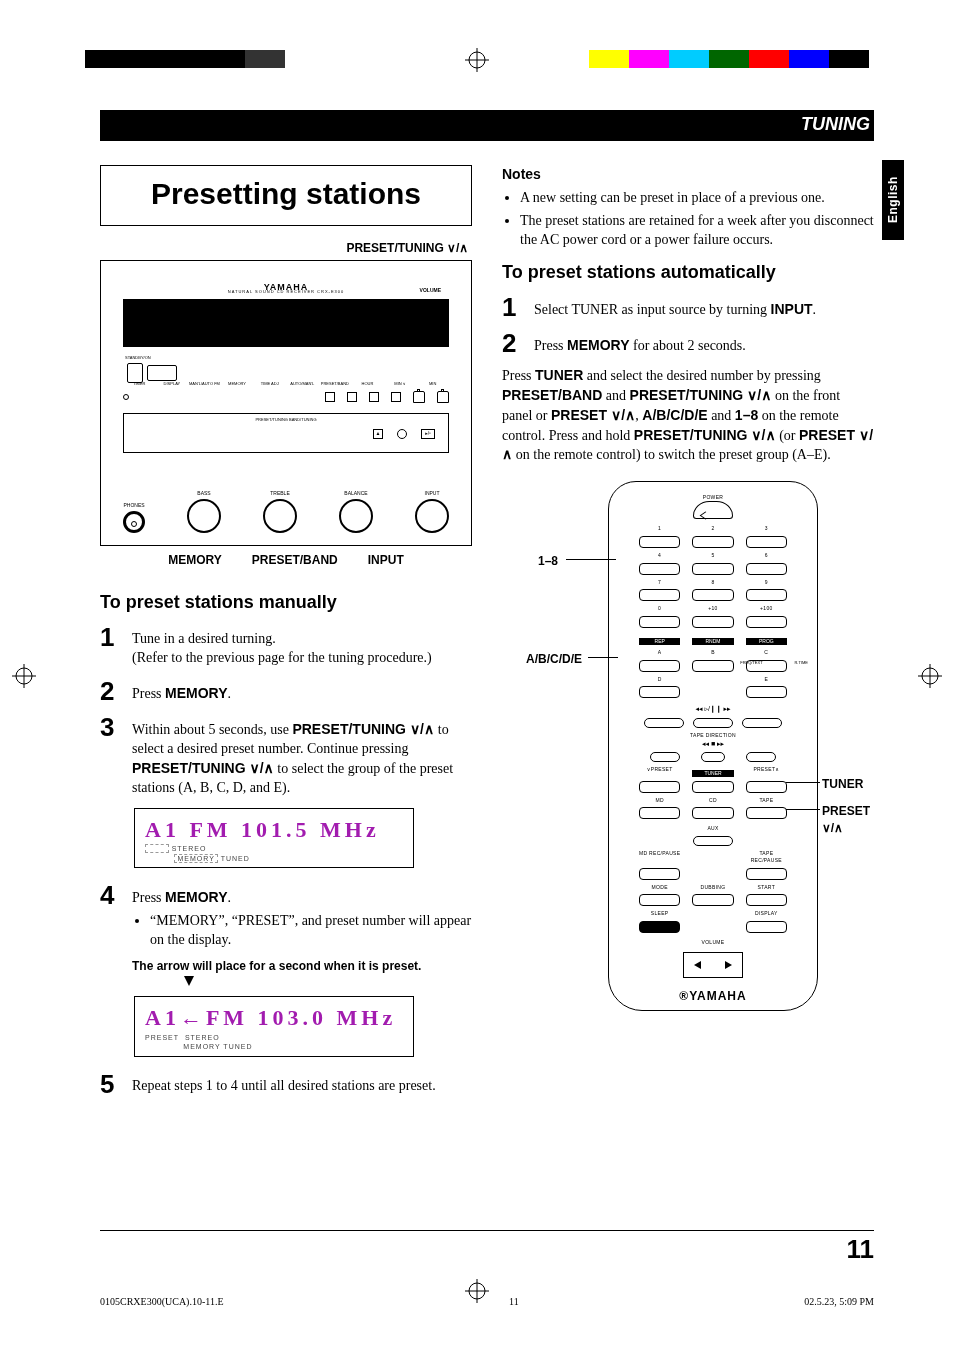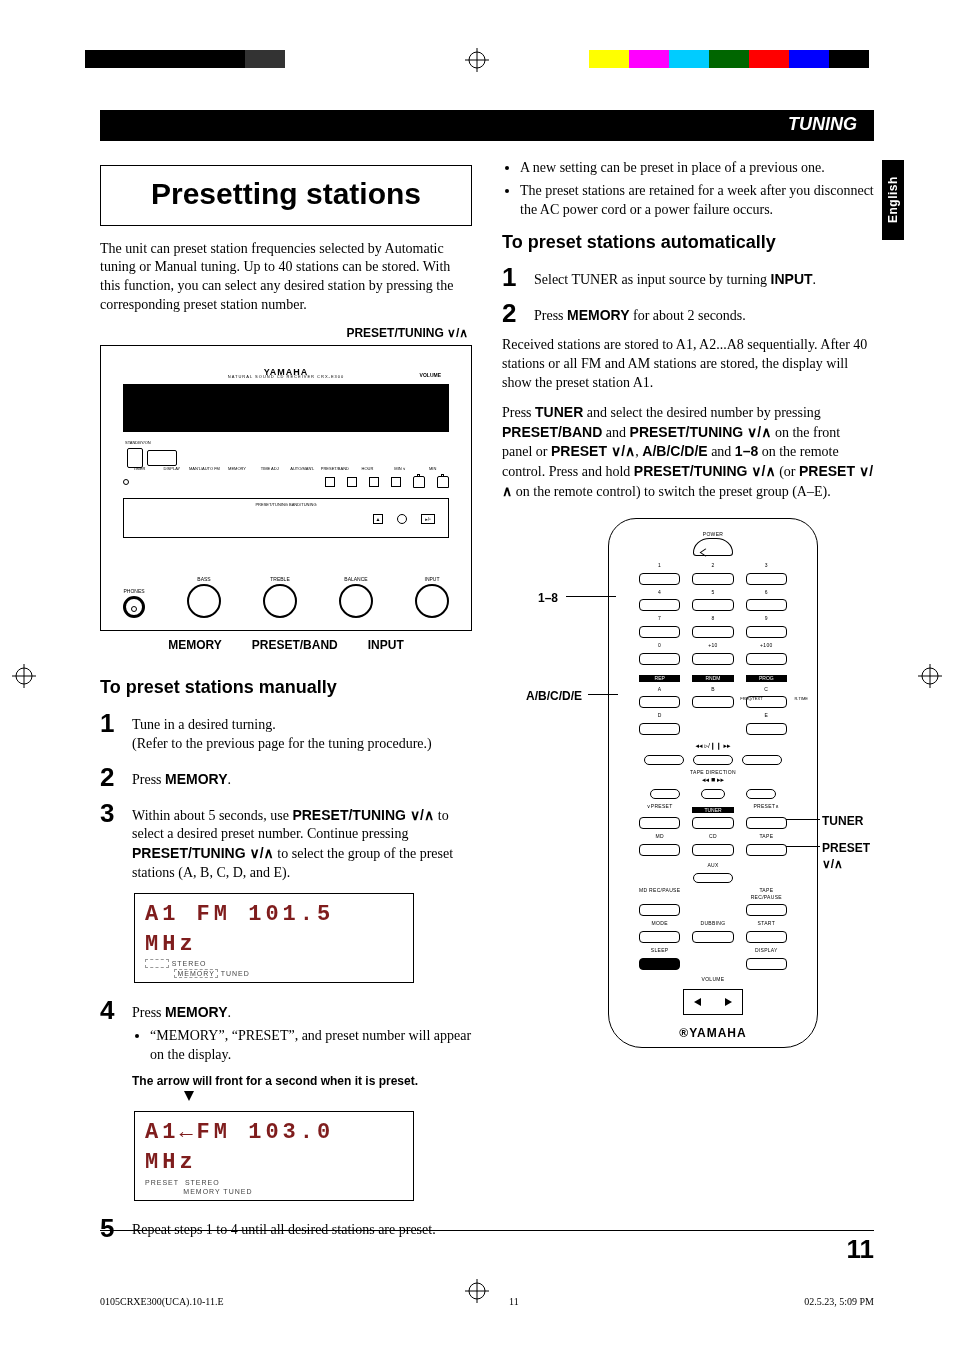--- a/index.html
+++ b/index.html
@@ -33,21 +33,21 @@
     top: 110px; bottom: 90px;
   }
 
   .section-tab {
     background: #000;
     color: #fff;
     font-family: Arial, Helvetica, sans-serif;
     font-weight: bold;
     font-style: italic;
     font-size: 18px;
-    padding: 4px 17px 6px 0;
+    padding: 4px 4px 6px 0;
     text-align: right;
     margin-bottom: 24px;
   }
 
   .lang-tab {
     position: absolute;
     right: -30px;
     top: 50px;
     width: 22px;
     height: 80px;
@@ -154,25 +154,25 @@
   .note-bold { font-family: Arial, Helvetica, sans-serif; font-weight: bold; font-size: 12px; margin: 8px 0 0 0; }
 
   .lcd-box {
     border: 1px solid #000;
     padding: 6px 10px 4px 10px;
     margin: 10px 0 14px 34px;
     width: 280px;
     position: relative;
   }
   .lcd-main {
-    font-family: Liberation Mono, monospace;
+    font-family: Liberation Serif, serif;
     font-size: 22px;
     letter-spacing: 4px;
     font-weight: bold;
-    color: #7f1d1d;
+    color: #a21caf;
   }
   .lcd-sub {
     font-family: Arial, Helvetica, sans-serif;
     font-size: 7px;
     letter-spacing: 1px;
     color: #444;
   }
   .lcd-sub .dashed { border: 1px dashed #999; padding: 0 2px; }
 
   ul.bullet { margin: 4px 0 8px 0; padding-left: 18px; }
@@ -289,21 +289,20 @@
 
 <div class="page">
 
   <div class="section-tab">TUNING</div>
   <div class="lang-tab">English</div>
 
   <div class="columns">
 
     <div class="col">
       <h1 class="boxed">Presetting stations</h1>
-      <p>The unit can preset station frequencies selected by Automatic tuning or Manual tuning. Up to 40 stations can be stored. With this function, you can select any desired station by pressing the corresponding preset station number.</p>
 
       <div class="label-row">PRESET/TUNING ∨/∧</div>
 
       <div class="device-box">
         <div class="device-inner">
           <div class="brand">YAMAHA</div>
           <div class="sub">NATURAL SOUND CD RECEIVER  CRX-E300</div>
           <div class="vol-label">VOLUME</div>
           <div class="screen"></div>
           <div class="standby">STANDBY/ON</div>
@@ -412,21 +411,21 @@
         </div>
       </div>
 
       <div class="step">
         <div class="num">4</div>
         <div class="body">
           <span>Press </span><span class="b">MEMORY</span><span>.</span>
           <ul class="bullet">
               <li>“MEMORY”, “PRESET”, and preset number will appear on the display.</li>
             </ul>
-          <div class="note-bold">The arrow will front for a second when it is preset.</div>
+          <div class="note-bold">The arrow will place for a second when it is preset.</div>
           <div class="arrow-pointer"></div>
         </div>
       </div>
 
       <div class="lcd-box">
         <div class="lcd-main">A1←FM  103.0  MHz</div>
         <div class="lcd-sub">
           <span>PRESET</span>&nbsp;
           <span>STEREO</span><br>
           &nbsp;&nbsp;&nbsp;&nbsp;&nbsp;&nbsp;&nbsp;&nbsp;&nbsp;&nbsp;&nbsp;&nbsp;
@@ -434,41 +433,41 @@
         </div>
       </div>
 
       <div class="step">
         <div class="num">5</div>
         <div class="body">Repeat steps 1 to 4 until all desired stations are preset.</div>
       </div>
     </div>
 
     <div class="col">
+      <p><span class="b">Notes</span></p>
       <ul class="bullet" style="margin-top:-6px;">
         <li>A new setting can be preset in place of a previous one.</li>
         <li>The preset stations are retained for a week after you disconnect the AC power cord or a power failure occurs.</li>
       </ul>
 
       <h2 class="sub">To preset stations automatically</h2>
 
       <div class="step">
         <div class="num">1</div>
         <div class="body">
           <span>Select TUNER as input source by turning </span><span class="b">INPUT</span><span>.</span>
         </div>
       </div>
       <div class="step">
         <div class="num">2</div>
         <div class="body">
           <span>Press </span><span class="b">MEMORY</span><span> for about 2 seconds.</span>
         </div>
       </div>
 
-      <p>Received stations are stored to A1, A2...A8 sequentially. After 40 stations or all FM and AM stations are stored, the display will show the preset station A1.</p>
 
       <p>
         <span>Press </span><span class="b">TUNER</span><span> and select the desired number by pressing </span><span class="b">PRESET/BAND</span><span> and </span><span class="b">PRESET/TUNING ∨/∧</span><span> on the front panel or </span><span class="b">PRESET ∨/∧</span><span>, </span><span class="b">A/B/C/D/E</span><span> and </span><span class="b">1–8</span><span> on the remote control. Press and hold </span><span class="b">PRESET/TUNING ∨/∧</span><span> (or </span><span class="b">PRESET ∨/∧</span><span> on the remote control) to switch the preset group (A–E).</span>
       </p>
 
       <div class="remote-wrap">
         <div class="callout l1"><span>1–8</span></div>
         <div class="callout-line" style="left:28px; top:78px; width:50px;"></div>
         <div class="callout l2"><span>A/B/C/D/E</span></div>
         <div class="callout-line" style="left:50px; top:176px; width:30px;"></div>

